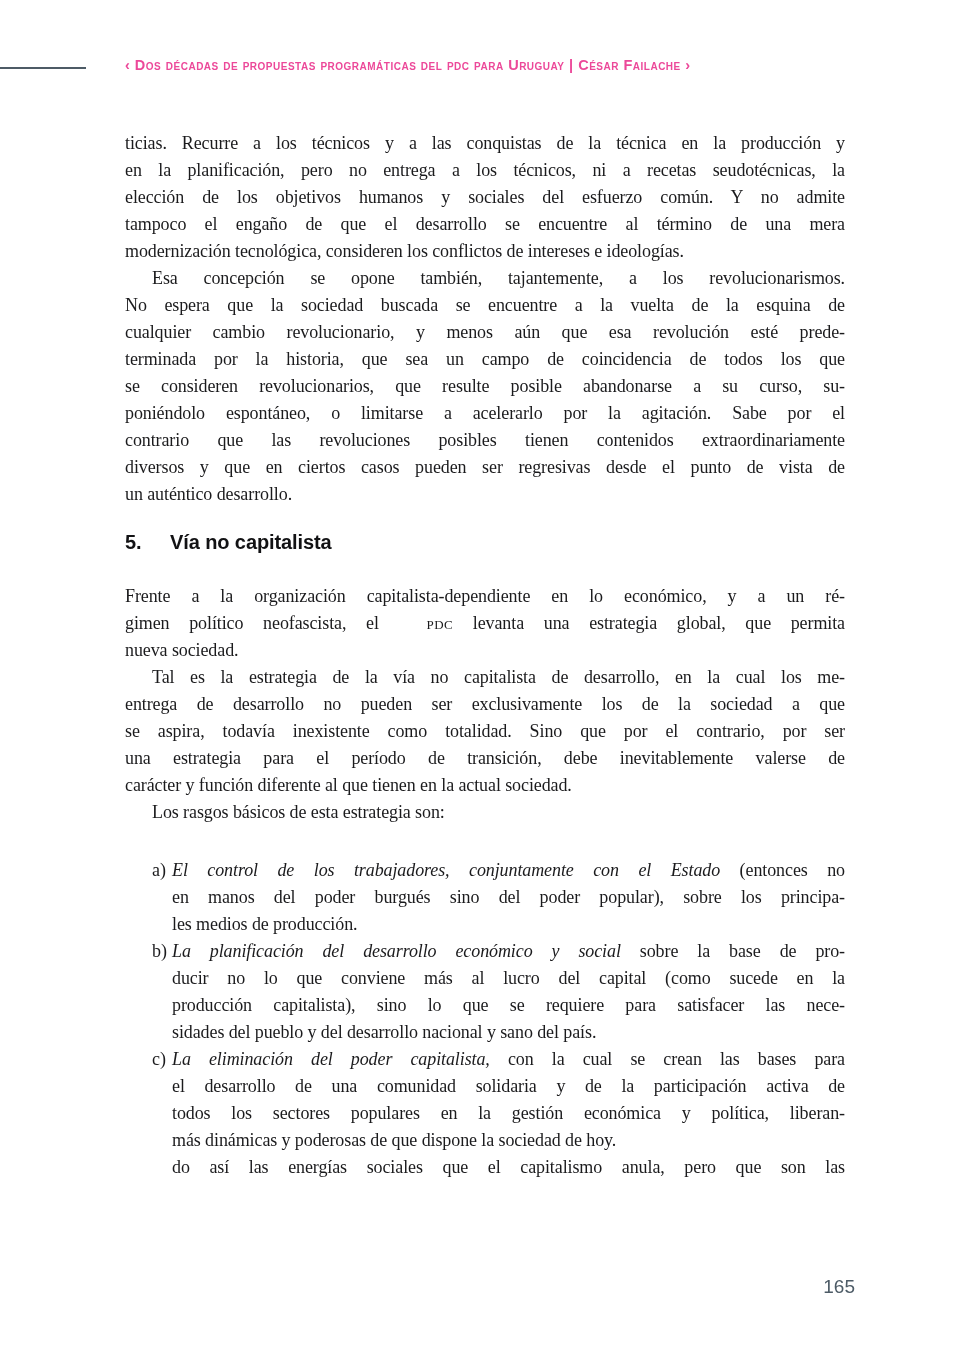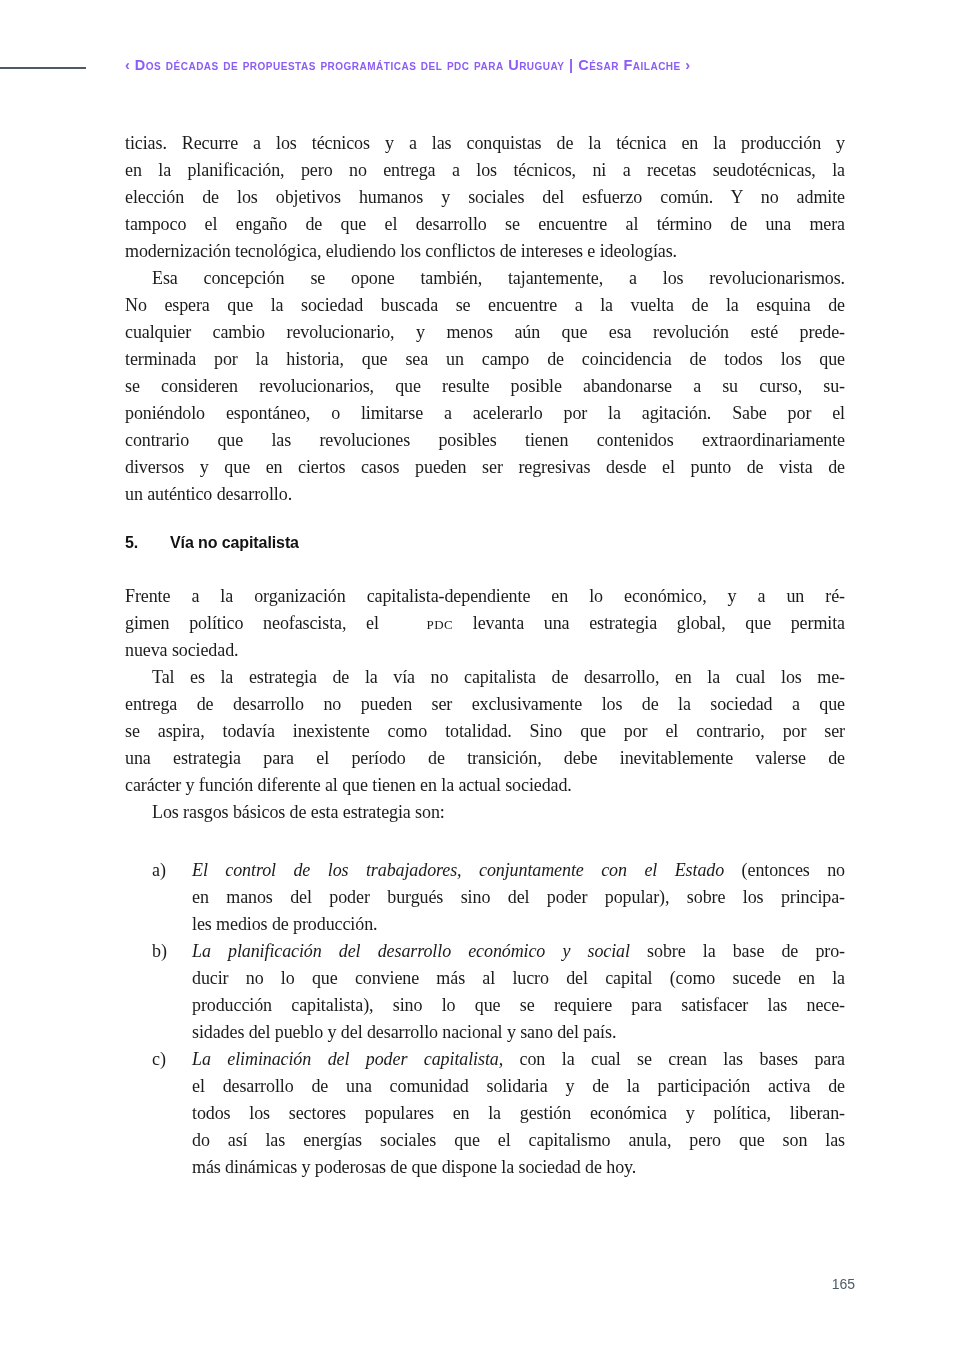--- a/index.html
+++ b/index.html
@@ -8,62 +8,62 @@
     overflow:hidden; font-family:"Liberation Serif", serif; color:#1b1b1d;
   }
   .header-rule {
     position:absolute; left:0; top:67px; width:86px; height:2px;
     background:#4d5b66;
   }
   .page-header-text {
     position:absolute; left:125px; top:57px; width:720px;
     font-family:"Liberation Sans", sans-serif; font-weight:700;
     font-size:14.5px; letter-spacing:0.5px; font-variant:small-caps;
-    color:#8b5cf6; white-space:nowrap;
+    color:#ec4899; white-space:nowrap;
   }
   .content {
     position:absolute; left:125px; top:130px; width:720px;
     font-size:18px; line-height:27px; letter-spacing:-0.1px;
   }
   .line {
     text-align:justify; text-align-last:justify; text-justify:inter-word;
     white-space:normal;
   }
   .line.pl { text-align-last:left; }
   .line.ind { padding-left:27px; }
   .it { font-style:italic; }
   .sc { font-variant:small-caps; letter-spacing:0.4px;margin-left:28px; }
   .heading {
     margin:21px 0 27px 0; line-height:27px;
-    font-family:"Liberation Sans", sans-serif; font-weight:700; font-size:16px;
+    font-family:"Liberation Sans", sans-serif; font-weight:700; font-size:20px;
     color:#121214;
   }
   .h-num { display:inline-block; width:45px; }
   .list { margin-top:31px; }
   .li { position:relative; }
   .li-marker { position:absolute; left:27px; top:0; line-height:27px; }
-  .li-lines { margin-left:67px; }
+  .li-lines { margin-left:47px; }
   .page-footer {
     position:absolute; left:125px; top:1276px; width:730px; text-align:right;
-    font-family:"Liberation Sans", sans-serif; font-size:14px; color:#4d5b66;
+    font-family:"Liberation Sans", sans-serif; font-size:19px; color:#4d5b66;
   }
 </style>
 </head>
 <body>
 
 <div class="page">
   <div class="header-rule"></div>
   <div class="page-header-text">‹ Dos décadas de propuestas programáticas del pdc para Uruguay | César Failache ›</div>
   <div class="content">
       <div class="para">
         <div class="line"><span>ticias. Recurre a los técnicos y a las conquistas de la técnica en la producción y</span></div>
         <div class="line"><span>en la planificación, pero no entrega a los técnicos, ni a recetas seudotécnicas, la</span></div>
         <div class="line"><span>elección de los objetivos humanos y sociales del esfuerzo común. Y no admite</span></div>
         <div class="line"><span>tampoco el engaño de que el desarrollo se encuentre al término de una mera</span></div>
-        <div class="line pl"><span>modernización tecnológica, eludiendo los conflictos de intereses e ideologías.</span></div>
+        <div class="line pl"><span>modernización tecnológica, consideren los conflictos de intereses e ideologías.</span></div>
       </div>
       <div class="para">
         <div class="line ind"><span>Esa concepción se opone también, tajantemente, a los revolucionarismos.</span></div>
         <div class="line"><span>No espera que la sociedad buscada se encuentre a la vuelta de la esquina de</span></div>
         <div class="line"><span>cualquier cambio revolucionario, y menos aún que esa revolución esté prede-</span></div>
         <div class="line"><span>terminada por la historia, que sea un campo de coincidencia de todos los que</span></div>
         <div class="line"><span>se consideren revolucionarios, que resulte posible abandonarse a su curso, su-</span></div>
         <div class="line"><span>poniéndolo espontáneo, o limitarse a acelerarlo por la agitación. Sabe por el</span></div>
         <div class="line"><span>contrario que las revoluciones posibles tienen contenidos extraordinariamente</span></div>
         <div class="line"><span>diversos y que en ciertos casos pueden ser regresivas desde el punto de vista de</span></div>
@@ -102,20 +102,20 @@
             <div class="line"><span>producción capitalista), sino lo que se requiere para satisfacer las nece-</span></div>
             <div class="line pl"><span>sidades del pueblo y del desarrollo nacional y sano del país.</span></div>
           </div>
         </div>
         <div class="li">
           <div class="li-marker">c)</div>
           <div class="li-lines">
             <div class="line"><span class="it">La eliminación del poder capitalista,</span><span> con la cual se crean las bases para</span></div>
             <div class="line"><span>el desarrollo de una comunidad solidaria y de la participación activa de</span></div>
             <div class="line"><span>todos los sectores populares en la gestión económica y política, liberan-</span></div>
+            <div class="line pl"><span>más dinámicas y poderosas de que dispone la sociedad de hoy.</span></div>
             <div class="line"><span>do así las energías sociales que el capitalismo anula, pero que son las</span></div>
-            <div class="line pl"><span>más dinámicas y poderosas de que dispone la sociedad de hoy.</span></div>
           </div>
         </div>
       </div>
     </div>
   <div class="page-footer">165</div>
 </div>
 
 </body></html>

